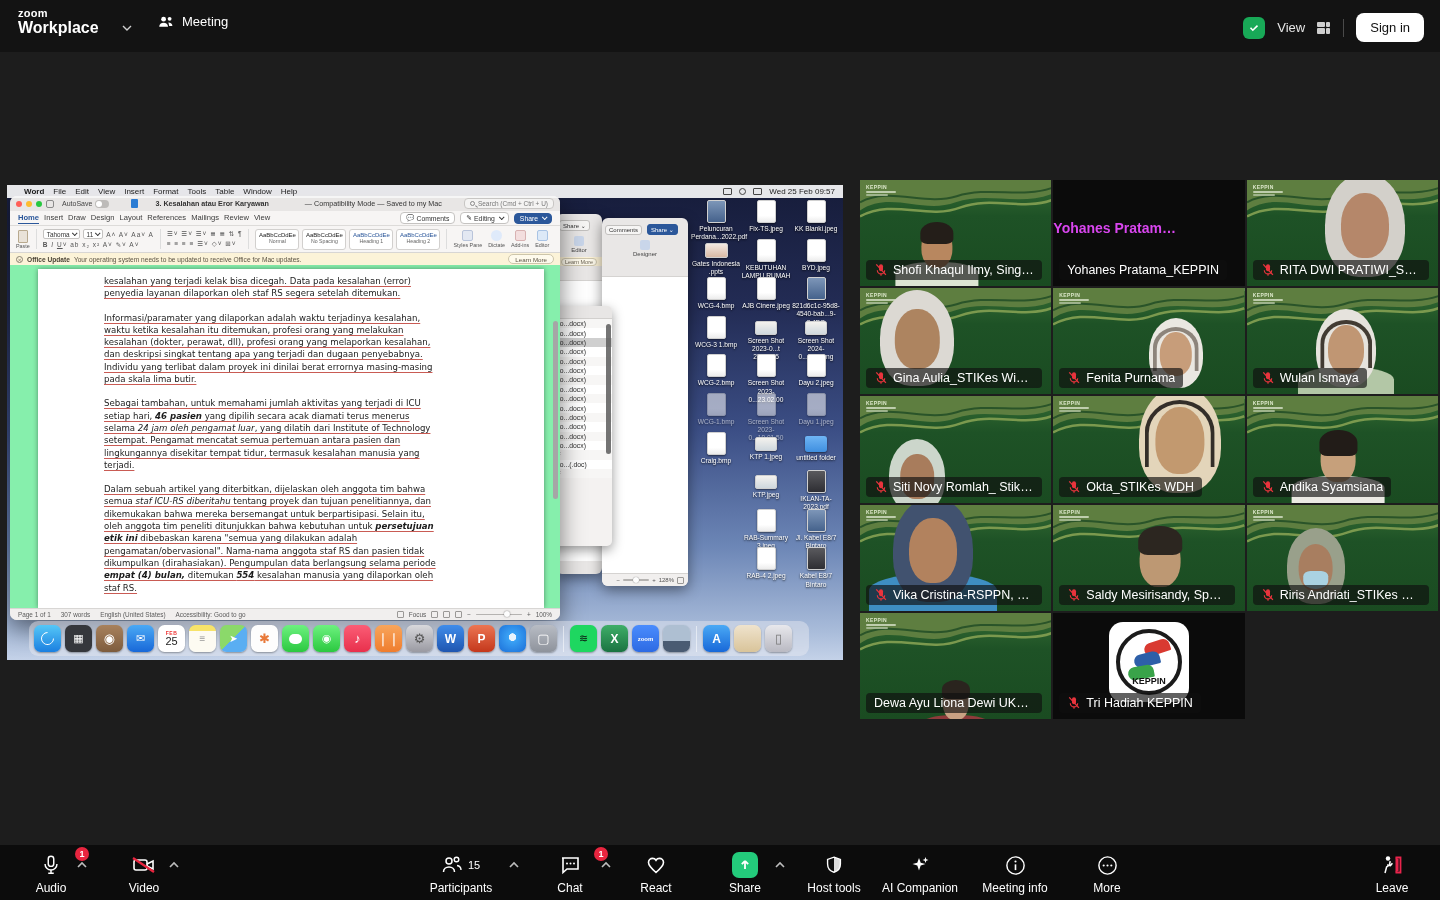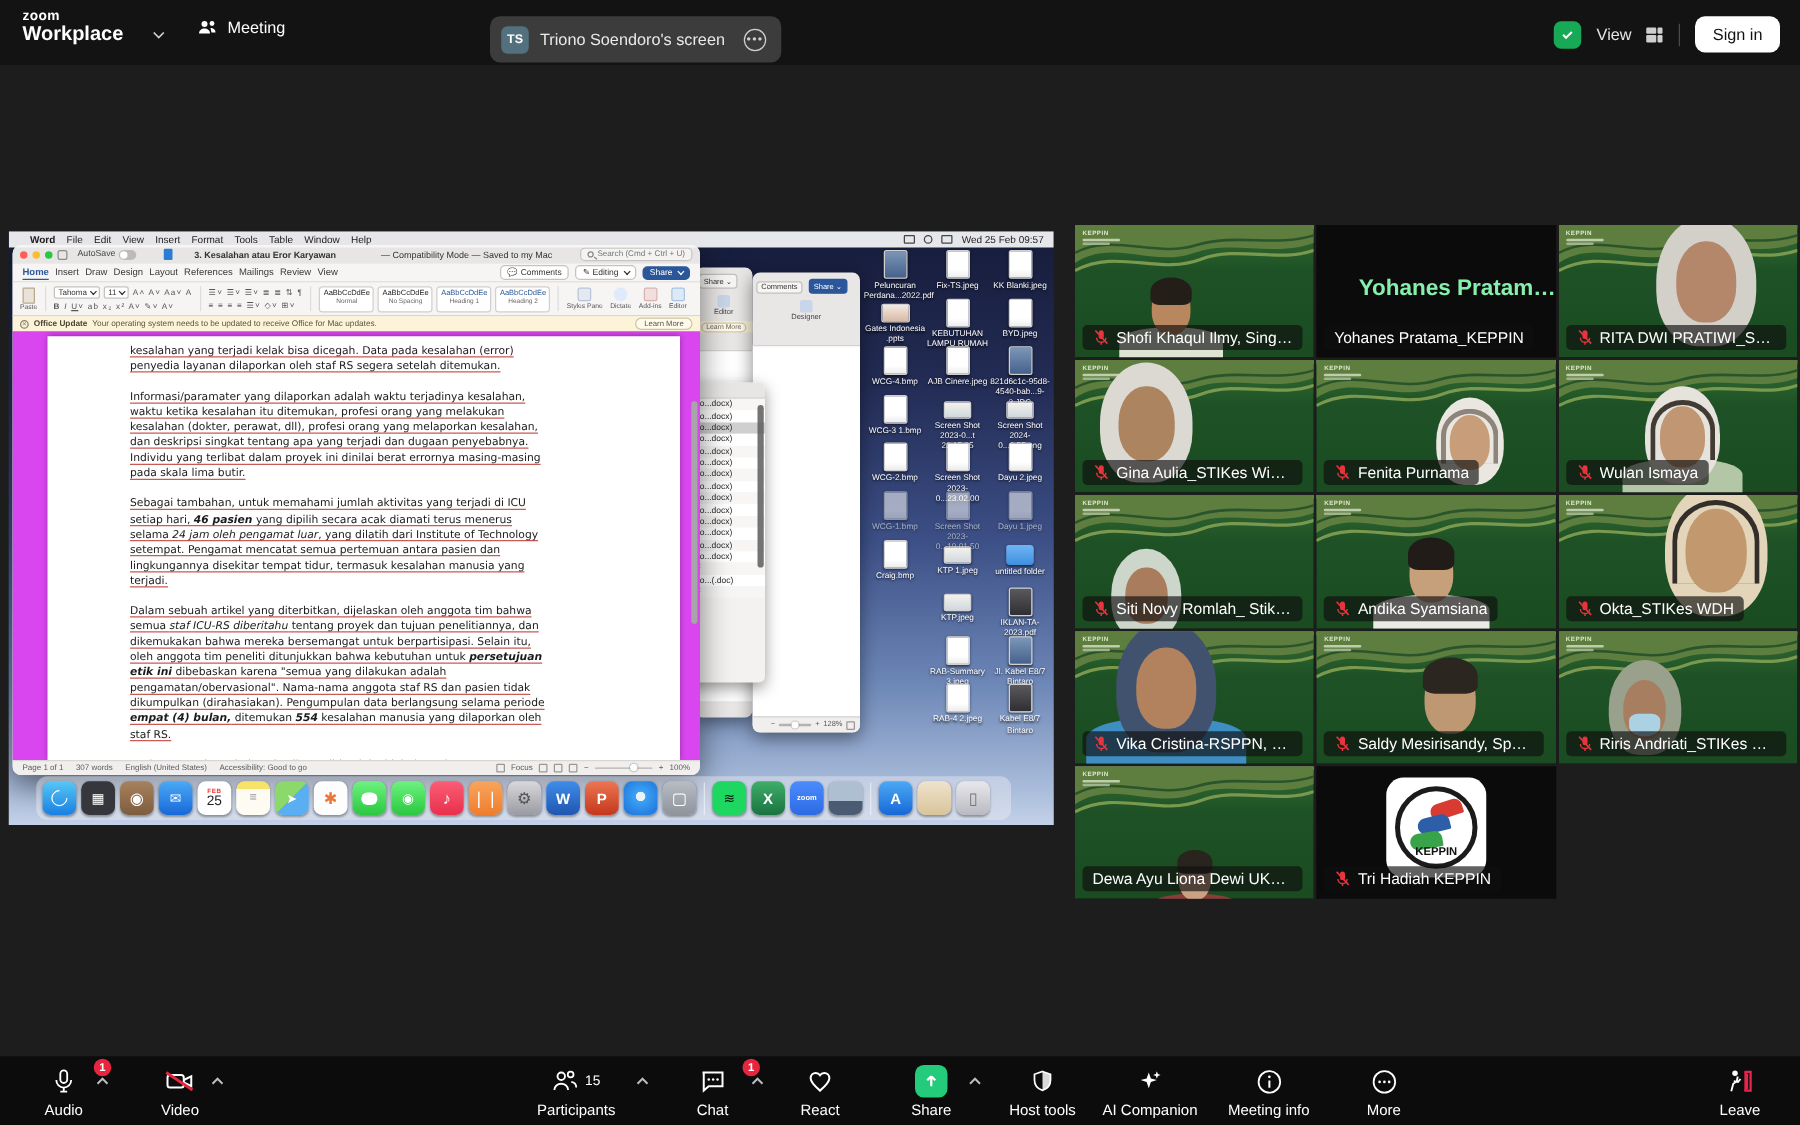--- a/index.html
+++ b/index.html
@@ -42,21 +42,21 @@
   .hijab{position:absolute;bottom:8%;left:50%;transform:translateX(-50%);width:100%;height:90%;border-radius:50% 50% 42% 42%}
   .head{position:absolute;bottom:24%;left:50%;transform:translateX(-50%);width:60%;height:56%;border-radius:48% 48% 44% 44%}
   .hair{position:absolute;bottom:56%;left:50%;transform:translateX(-50%);width:64%;height:30%;border-radius:50% 50% 22% 22%}
   .phones{position:absolute;bottom:30%;left:50%;transform:translateX(-50%);width:86%;height:56%;
     border:4px solid #333;border-bottom:none;border-radius:50% 50% 0 0}
   .pmask{position:absolute;bottom:26%;left:50%;transform:translateX(-50%);width:44%;height:22%;border-radius:28% 28% 46% 46%}
   .plate{position:absolute;left:6px;bottom:6px;max-width:92%;background:rgba(15,15,15,.66);border-radius:4px;
     padding:3px 8px;display:flex;align-items:center;gap:5px;z-index:5}
   .plate .pname{color:#fff;font-size:12.5px;white-space:nowrap;overflow:hidden;text-overflow:ellipsis}
   .pmic{width:14px;height:14px;flex:0 0 auto;display:inline-flex}
-  .bigname{position:absolute;left:0;right:0;top:38%;text-align:right;color:#86efac;font-size:18px;font-weight:bold;z-index:2}
+  .bigname{position:absolute;left:0;right:0;top:38%;text-align:left;color:#d946ef;font-size:14px;font-weight:bold;z-index:2}
   .v-text{background:#0b0b0b}
   
   .room-curt{position:absolute;inset:0;background:repeating-linear-gradient(90deg,#d8d5cf 0 7px,#c2beb6 7px 14px)}
   .room-dark{position:absolute;right:0;top:0;width:32%;height:100%;
     background:repeating-linear-gradient(0deg,#181310 0 11px,#3a2e1e 11px 14px)}
   .room-plant{position:absolute;right:26%;top:6%;width:34px;height:30px;border-radius:50% 60% 50% 60%;
     background:radial-gradient(circle at 40% 40%,#6e8b57,#3c5a33);opacity:.9}
   .room-head{position:absolute;right:18%;bottom:-12px;width:62px;height:72px;border-radius:46% 46% 42% 42%;
     background:#b29379;z-index:2}
   .room-hair{position:absolute;right:17%;bottom:44px;width:66px;height:26px;border-radius:50% 50% 30% 30%;
@@ -177,21 +177,21 @@
   .ric.pane{background:#e3e8f2;border:.5px solid #b9c4da}
   .ric.dict{background:#dfeafa;border-radius:50%}
   .ric.addi{background:#f3dede;border:.5px solid #d8b2b2}
   .ric.edit{background:#dde9f7;border:.5px solid #a9c3e4}
   .wbanner{height:12px;background:#fcf3d8;display:flex;align-items:center;gap:4px;padding:0 6px;font-size:6.6px;color:#5c5444}
   .wbanner .bx{width:7px;height:7px;border-radius:50%;border:1px solid #8a8273;color:#8a8273;font-size:5px;line-height:6px;
     text-align:center}
   .wbanner b{font-weight:bold;color:#4a4335}
   .learnmore{margin-left:auto;border:.5px solid #cdc5aa;background:#fefaec;border-radius:6px;padding:.5px 6px;
     font-size:6.2px;color:#5c5444;white-space:nowrap}
-  .wdoc{position:absolute;left:0;right:0;top:69px;bottom:12px;background:#d946ef;overflow:hidden}
+  .wdoc{position:absolute;left:0;right:0;top:69px;bottom:12px;background:#86efac;overflow:hidden}
   .wpage{position:absolute;left:28px;right:16px;top:4px;bottom:0;background:#fff;box-shadow:0 0 5px rgba(0,0,0,.4);
     padding:6px 104px 0 66px}
   .para{margin:0 0 12px;font-family:"DejaVu Sans",sans-serif;font-size:8.6px;line-height:12.3px;color:#1b1b1b;
     text-decoration:underline;text-decoration-color:rgba(191,62,54,.85);text-decoration-thickness:.8px;text-underline-offset:2px;
     text-align:left}
   .wscroll{position:absolute;right:2px;top:56px;width:5px;height:178px;background:#a6a6a6;border-radius:3px}
   .wstatus{position:absolute;left:0;right:0;bottom:0;height:12px;background:#f1efee;border-top:.5px solid #d8d6d4;
     display:flex;align-items:center;gap:10px;padding:0 8px;font-size:6.4px;color:#5a5a5a}
   .wstatus .right{margin-left:auto;display:flex;align-items:center;gap:5px}
   .zslider{width:46px;height:1.5px;background:#b5b3b1;border-radius:1px;position:relative}
@@ -245,25 +245,20 @@
     </svg>
   <div class="mtab">
     <svg width="16" height="14" viewBox="0 0 20 16">
         <circle cx="7" cy="4.5" r="3" fill="#fff"></circle>
         <path d="M1.5 14c0-3 2.5-5 5.5-5s5.5 2 5.5 5z" fill="#fff"></path>
         <circle cx="14.5" cy="4" r="2.4" fill="#fff"></circle>
         <path d="M13 8.6c2.8 0 5 1.8 5 4.4h-4" fill="#fff"></path>
       </svg>
     <span>Meeting</span>
   </div>
-  <div class="spill">
-    <span class="tsav">TS</span>
-    <span>Triono Soendoro's screen</span>
-    <span class="pdots">•••</span>
-  </div>
   <div class="tright">
     <span class="shieldok">
       <svg width="12" height="12" viewBox="0 0 12 12">
           <path d="M2.5 5.8l2.3 2.4 4.7-4.6" fill="none" stroke="#fff" stroke-width="1.6"></path>
         </svg>
     </span>
     <span class="viewlbl">View</span>
     <span class="viewic">
         <i></i>
         <i></i>
@@ -860,66 +855,66 @@
           <path d="M0 30 C 30 10, 62 34, 95 22 C 125 11, 158 26, 190 14 L190 0 L0 0 Z" fill="#5e7e40"></path>
           <path d="M0 36 C 34 18, 66 40, 100 27 C 130 16, 162 30, 190 20" fill="none" stroke="#7b994e" stroke-width="2.5"></path>
           <path d="M0 22 C 30 6, 64 26, 96 16 C 128 6, 160 18, 190 8" fill="none" stroke="#2a5429" stroke-width="2"></path>
         </svg>
         <div class="klogo">
           <div class="kl1">KEPPIN</div>
           <div class="kl2"></div>
           <div class="kl2 s"></div>
         </div>
       </div>
-      <div class="person" style="left: 48%; width: 58px; height: 84px;">
-        <div class="torso" style="background: rgb(236, 234, 228);"></div>
-        <div class="head" style="background: rgb(198, 160, 123);"></div>
-        <div class="hair" style="background: rgb(34, 28, 24);"></div>
+      <div class="person" style="left: 66%; width: 82px; height: 119px;">
+        <div class="hijab" style="background: rgb(227, 213, 186);"></div>
+        <div class="head" style="background: rgb(194, 153, 111);"></div>
+        <div class="phones" style="border-color: rgb(51, 46, 41);"></div>
       </div>
       <div class="plate">
         <span class="pmic">
           <svg viewBox="0 0 16 16" width="14" height="14">
             <rect x="5.7" y="1.4" width="4.6" height="8" rx="2.3" fill="#e8343d"></rect>
             <path d="M3.8 8.2a4.2 4.2 0 0 0 8.4 0" fill="none" stroke="#e8343d" stroke-width="1.3"></path>
             <path d="M8 12.4v2.2" stroke="#e8343d" stroke-width="1.3"></path>
             <line x1="2.6" y1="1.6" x2="13.6" y2="13.6" stroke="#e8343d" stroke-width="1.5"></line>
           </svg>
         </span>
-        <span class="pname">Andika Syamsiana</span>
+        <span class="pname">Okta_STIKes WDH</span>
       </div>
     </div>
     <div class="tile v-keppin">
       <div class="kbg">
         <svg class="waves" viewBox="0 0 190 44" preserveAspectRatio="none">
           <rect width="190" height="3" fill="#d7e4c6" opacity=".7"></rect>
           <path d="M0 30 C 30 10, 62 34, 95 22 C 125 11, 158 26, 190 14 L190 0 L0 0 Z" fill="#5e7e40"></path>
           <path d="M0 36 C 34 18, 66 40, 100 27 C 130 16, 162 30, 190 20" fill="none" stroke="#7b994e" stroke-width="2.5"></path>
           <path d="M0 22 C 30 6, 64 26, 96 16 C 128 6, 160 18, 190 8" fill="none" stroke="#2a5429" stroke-width="2"></path>
         </svg>
         <div class="klogo">
           <div class="kl1">KEPPIN</div>
           <div class="kl2"></div>
           <div class="kl2 s"></div>
         </div>
       </div>
-      <div class="person" style="left: 66%; width: 82px; height: 119px;">
-        <div class="hijab" style="background: rgb(227, 213, 186);"></div>
-        <div class="head" style="background: rgb(194, 153, 111);"></div>
-        <div class="phones" style="border-color: rgb(51, 46, 41);"></div>
+      <div class="person" style="left: 48%; width: 58px; height: 84px;">
+        <div class="torso" style="background: rgb(236, 234, 228);"></div>
+        <div class="head" style="background: rgb(198, 160, 123);"></div>
+        <div class="hair" style="background: rgb(34, 28, 24);"></div>
       </div>
       <div class="plate">
         <span class="pmic">
           <svg viewBox="0 0 16 16" width="14" height="14">
             <rect x="5.7" y="1.4" width="4.6" height="8" rx="2.3" fill="#e8343d"></rect>
             <path d="M3.8 8.2a4.2 4.2 0 0 0 8.4 0" fill="none" stroke="#e8343d" stroke-width="1.3"></path>
             <path d="M8 12.4v2.2" stroke="#e8343d" stroke-width="1.3"></path>
             <line x1="2.6" y1="1.6" x2="13.6" y2="13.6" stroke="#e8343d" stroke-width="1.5"></line>
           </svg>
         </span>
-        <span class="pname">Okta_STIKes WDH</span>
+        <span class="pname">Andika Syamsiana</span>
       </div>
     </div>
     <div class="tile v-keppin">
       <div class="kbg">
         <svg class="waves" viewBox="0 0 190 44" preserveAspectRatio="none">
           <rect width="190" height="3" fill="#d7e4c6" opacity=".7"></rect>
           <path d="M0 30 C 30 10, 62 34, 95 22 C 125 11, 158 26, 190 14 L190 0 L0 0 Z" fill="#5e7e40"></path>
           <path d="M0 36 C 34 18, 66 40, 100 27 C 130 16, 162 30, 190 20" fill="none" stroke="#7b994e" stroke-width="2.5"></path>
           <path d="M0 22 C 30 6, 64 26, 96 16 C 128 6, 160 18, 190 8" fill="none" stroke="#2a5429" stroke-width="2"></path>
         </svg>

